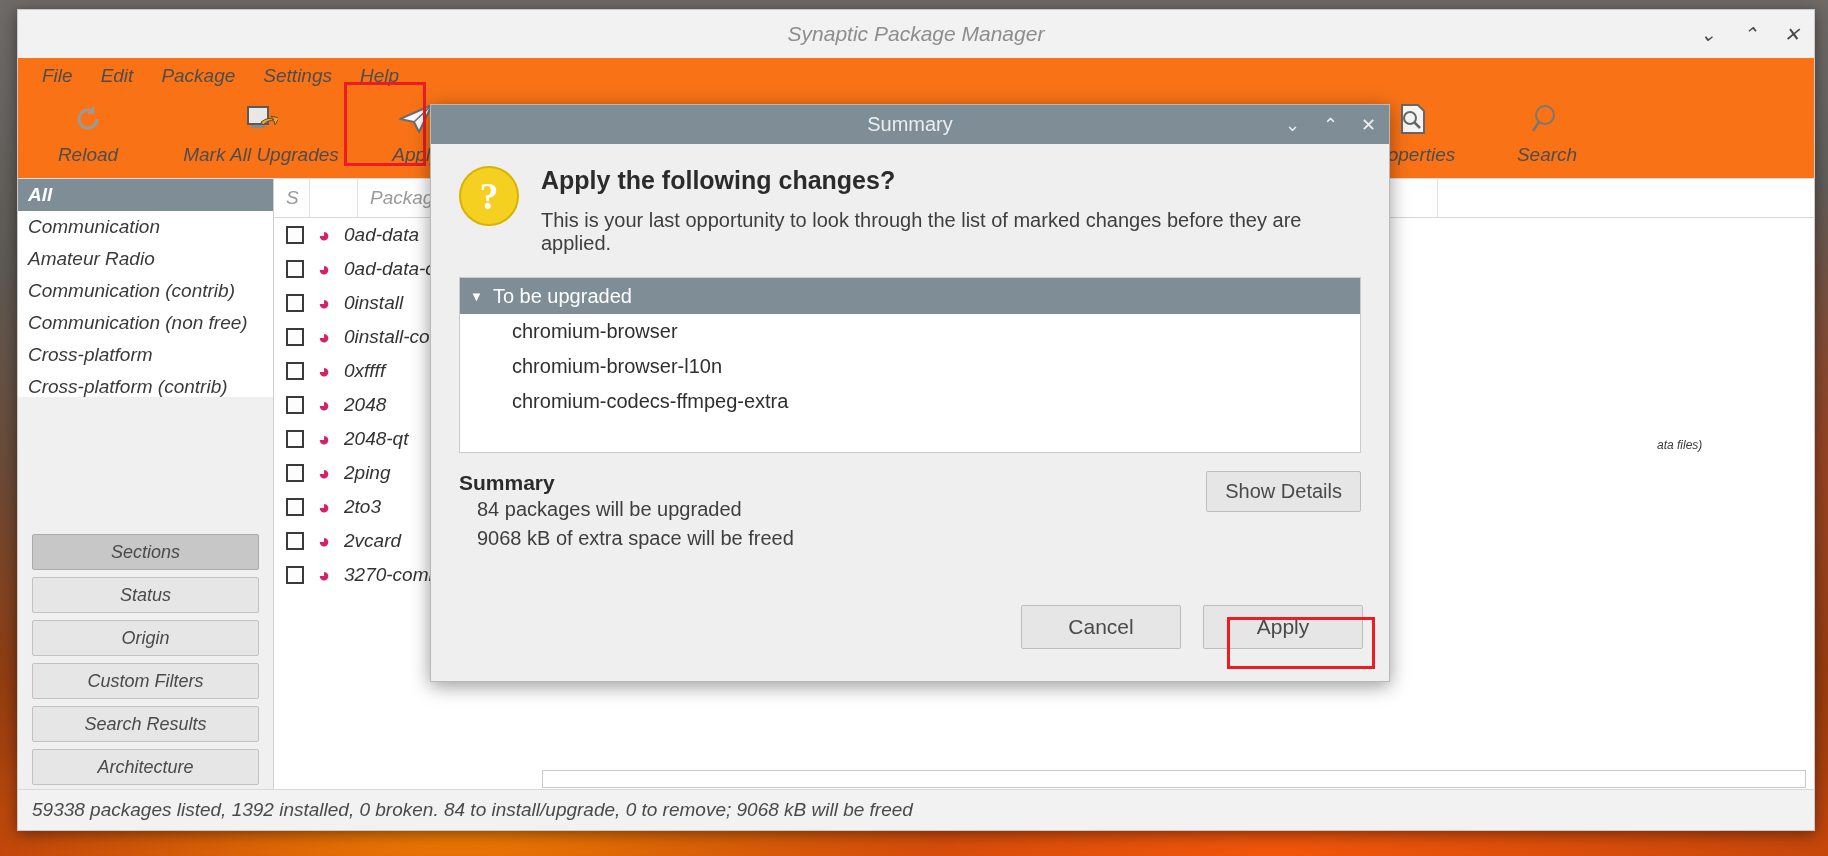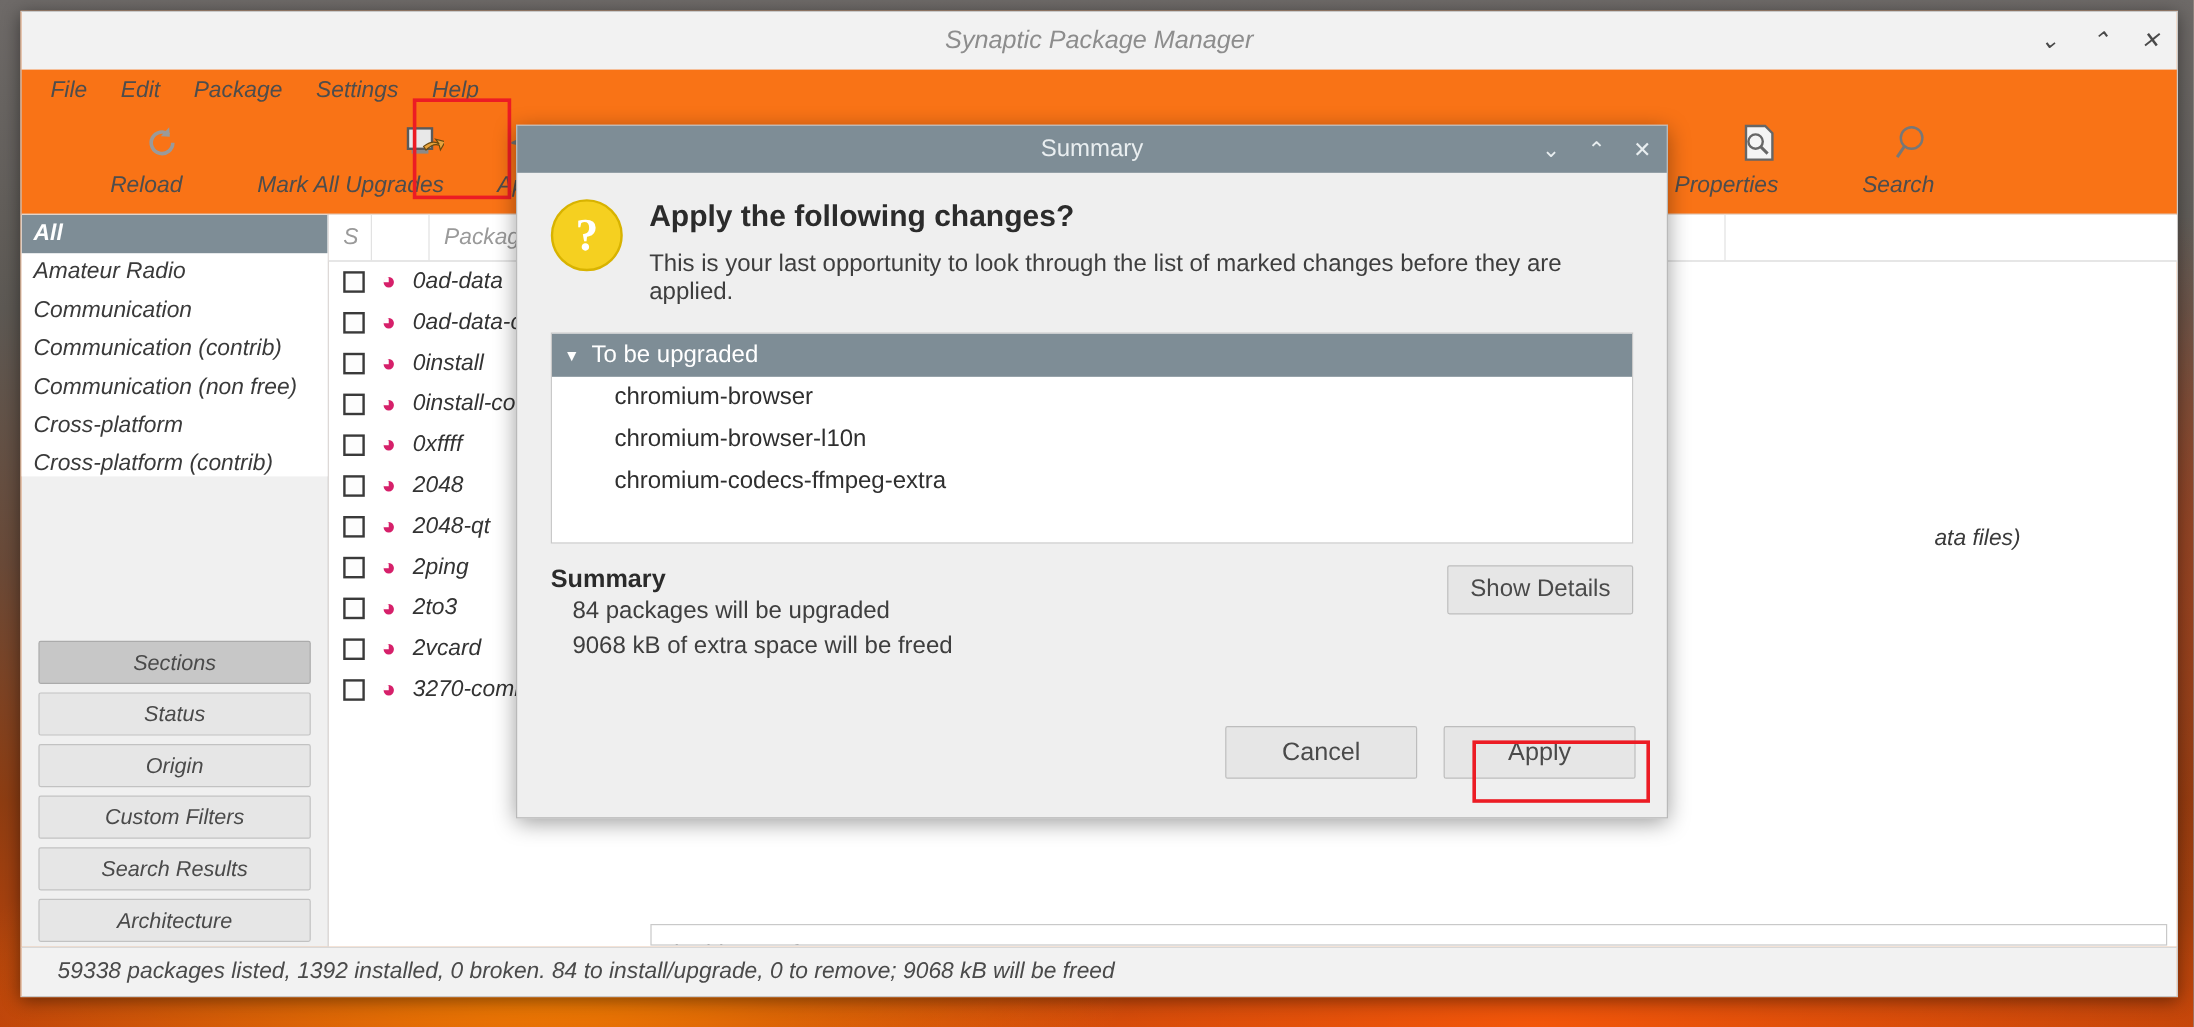--- a/index.html
+++ b/index.html
@@ -59,21 +59,21 @@
   .menubar .mi {
     font-size: 19px; color: #4d4d4d; padding: 3px 10px; cursor: default;
   }
   .toolbar {
     height: 84px; display: flex; align-items: flex-start;
     padding-left: 6px; flex: 0 0 auto;
     position: relative;
   }
   .tb-item {
     width: 130px; display: flex; flex-direction: column;
-    align-items: flex-end; justify-content: flex-start;
+    align-items: center; justify-content: flex-start;
     padding-top: 6px; cursor: default;
   }
   .tb-item .tb-label { font-size: 19px; color: #4d4d4d; margin-top: 6px; }
   .tb-icon { height: 38px; display: flex; align-items: center; justify-content: center; }
 
   
   .hl-box { position: absolute; border: 3px solid #ec1c24; box-sizing: border-box; pointer-events: none; }
 
   
   .content {
@@ -128,26 +128,26 @@
   }
   .desc-box {
     background: #fff; border: 1px solid #c9c9c9; margin: 0 8px 4px 0;
     padding: 8px 12px; font-size: 19px; color: #3a3a3a; line-height: 34px;
     flex: 1 1 auto; overflow: hidden; white-space: nowrap;
   }
 
   .statusbar {
     height: 40px; flex: 0 0 auto; background: #f2f2f2;
     border-top: 1px solid #d8d8d8; display: flex; align-items: center;
-    padding-left: 30px; font-size: 19px; color: #4a4a4a;
+    padding-left: 14px; font-size: 19px; color: #4a4a4a;
   }
 
   
   .bg-info {
-    position: absolute; font-size: 19px; color: #3a3a3a; white-space: nowrap;
+    position: absolute; font-size: 12px; color: #3a3a3a; white-space: nowrap; margin-left: 45px;
   }
 
   
   .dialog {
     position: absolute;
     left: 430px; top: 104px;
     width: 958px; height: 576px;
     background: #efefef;
     border: 1px solid #b9b9b9;
     box-shadow: 0 4px 18px rgba(0,0,0,.4);
@@ -290,22 +290,22 @@
     </div>
 
     <div class="hl-box" style="left:326px; top:-12px; width:82px; height:84px;"></div>
   </div>
 
   <div class="content">
 
     <div class="left-pane">
       <div class="cat-list">
         <div class="cat-item selected">All</div>
+        <div class="cat-item">Communication</div>
         <div class="cat-item">Amateur Radio</div>
-        <div class="cat-item">Communication</div>
         <div class="cat-item">Communication (contrib)</div>
         <div class="cat-item">Communication (non free)</div>
         <div class="cat-item">Cross-platform</div>
         <div class="cat-item">Cross-platform (contrib)</div>
       </div>
       <div class="filter-buttons">
         <div class="fbtn active">Sections</div>
         <div class="fbtn">Status</div>
         <div class="fbtn">Origin</div>
         <div class="fbtn">Custom Filters</div>

